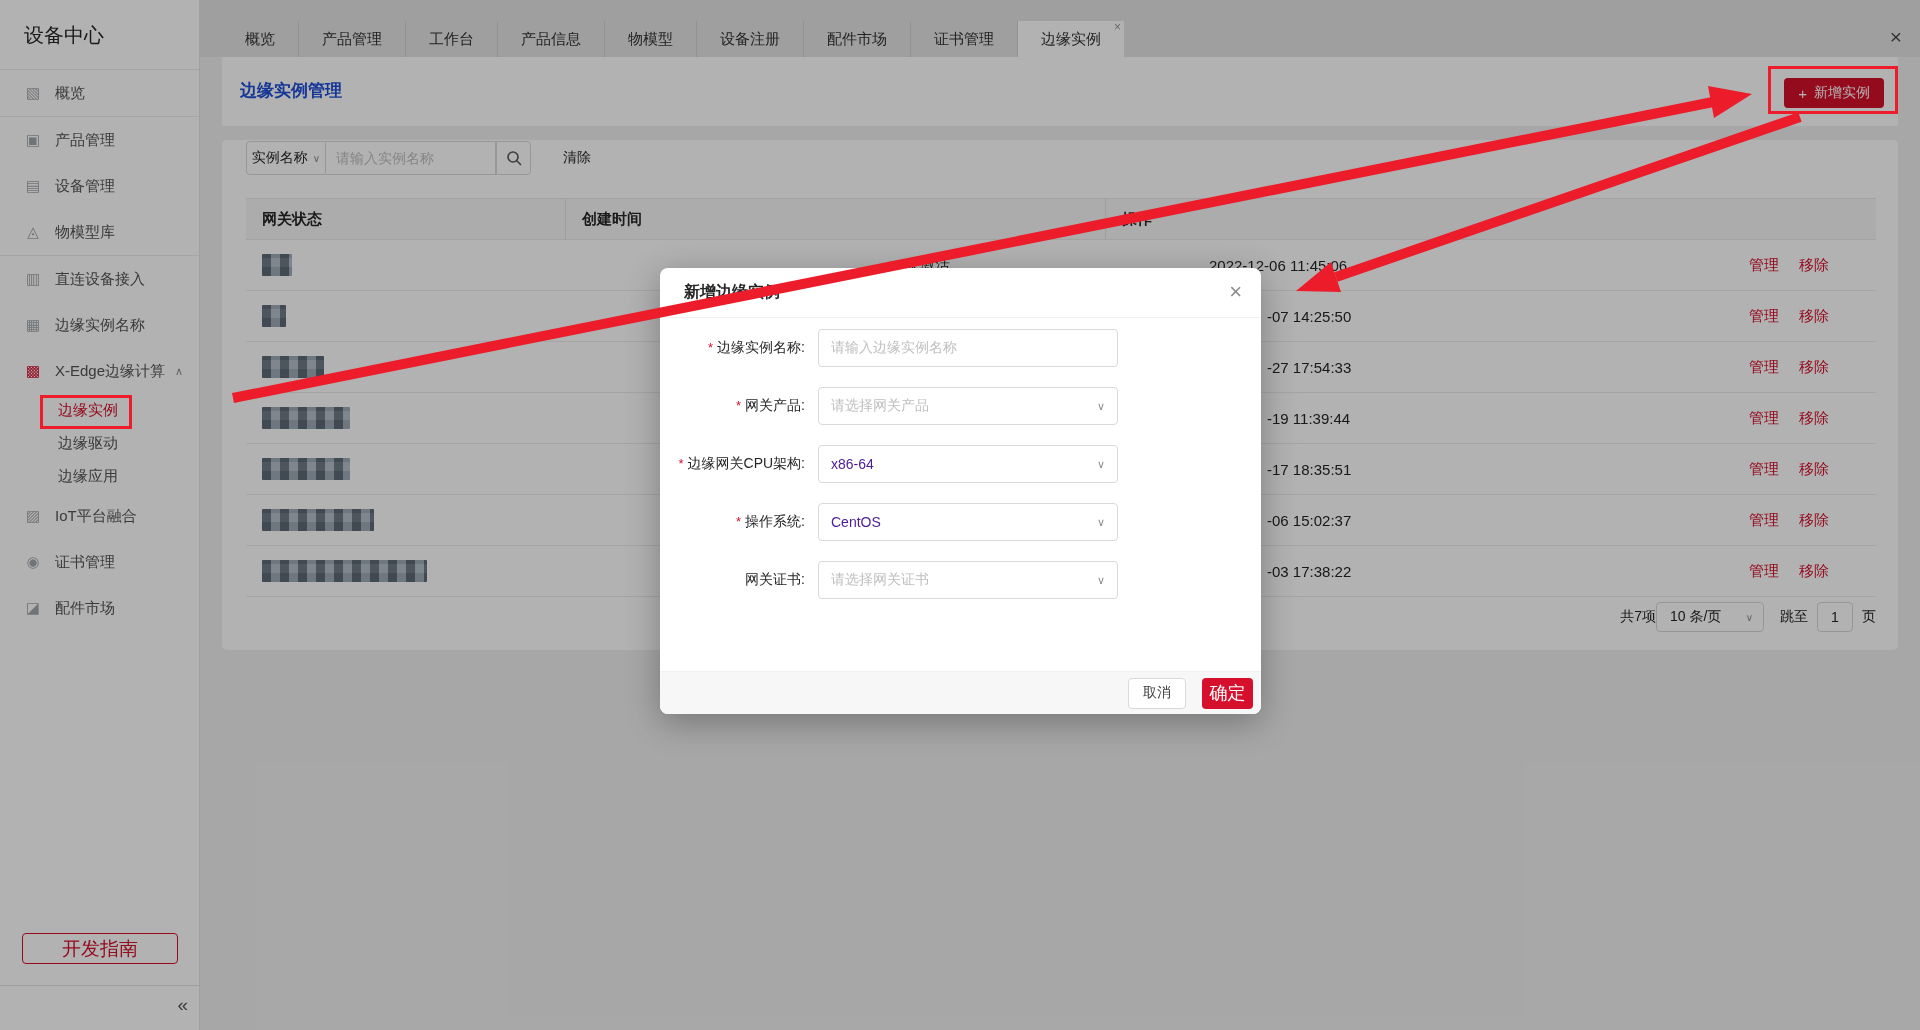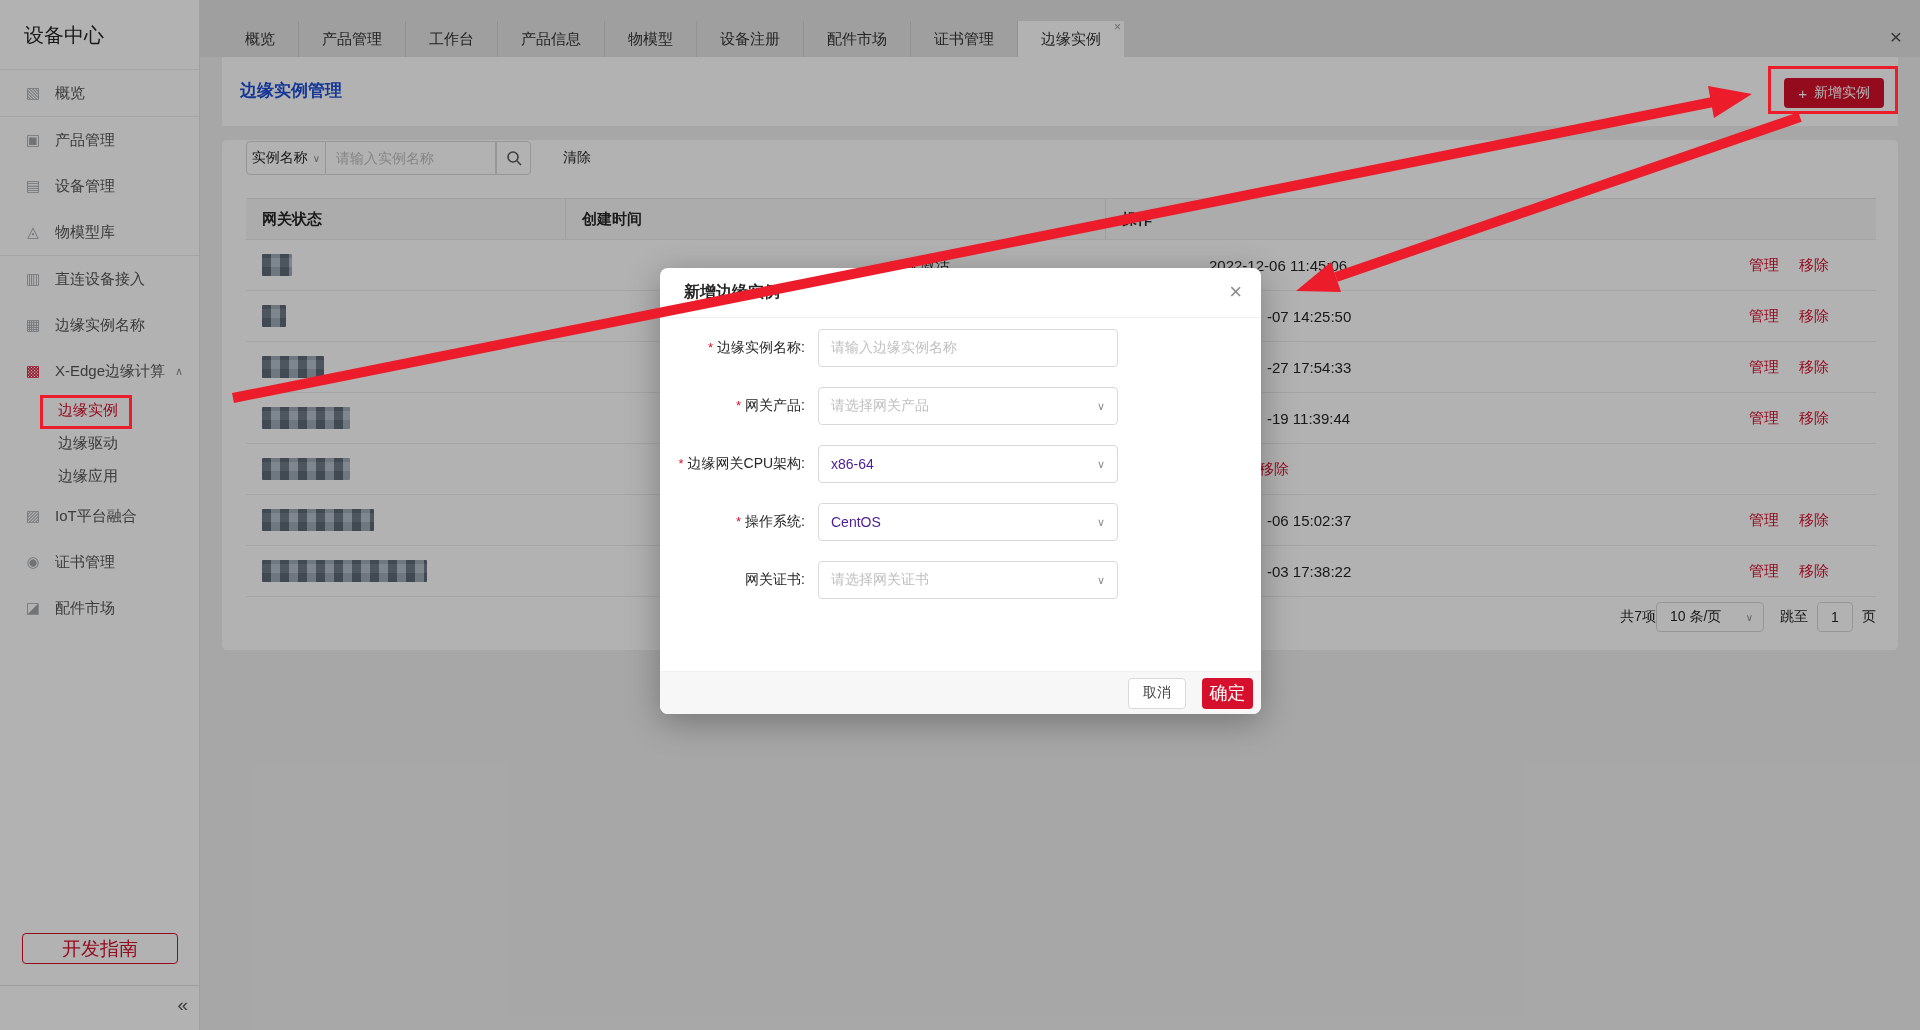--- a/index.html
+++ b/index.html
@@ -277,20 +277,21 @@
             <div class="tcell c-action">
               <a class="op-link">管理</a>
               <a class="op-link">移除</a>
             </div>
           </div>
           <div class="trow">
             <div class="tcell c-name">
               <span class="censor" style="width: 88px;"></span>
             </div>
             <div class="tcell c-status"></div>
+            <div class="tcell c-time offset">-17 18:35:51</div>
             <div class="tcell c-action">
               <a class="op-link">管理</a>
               <a class="op-link">移除</a>
             </div>
           </div>
           <div class="trow">
             <div class="tcell c-name">
               <span class="censor" style="width: 112px;"></span>
             </div>
             <div class="tcell c-status"></div>

